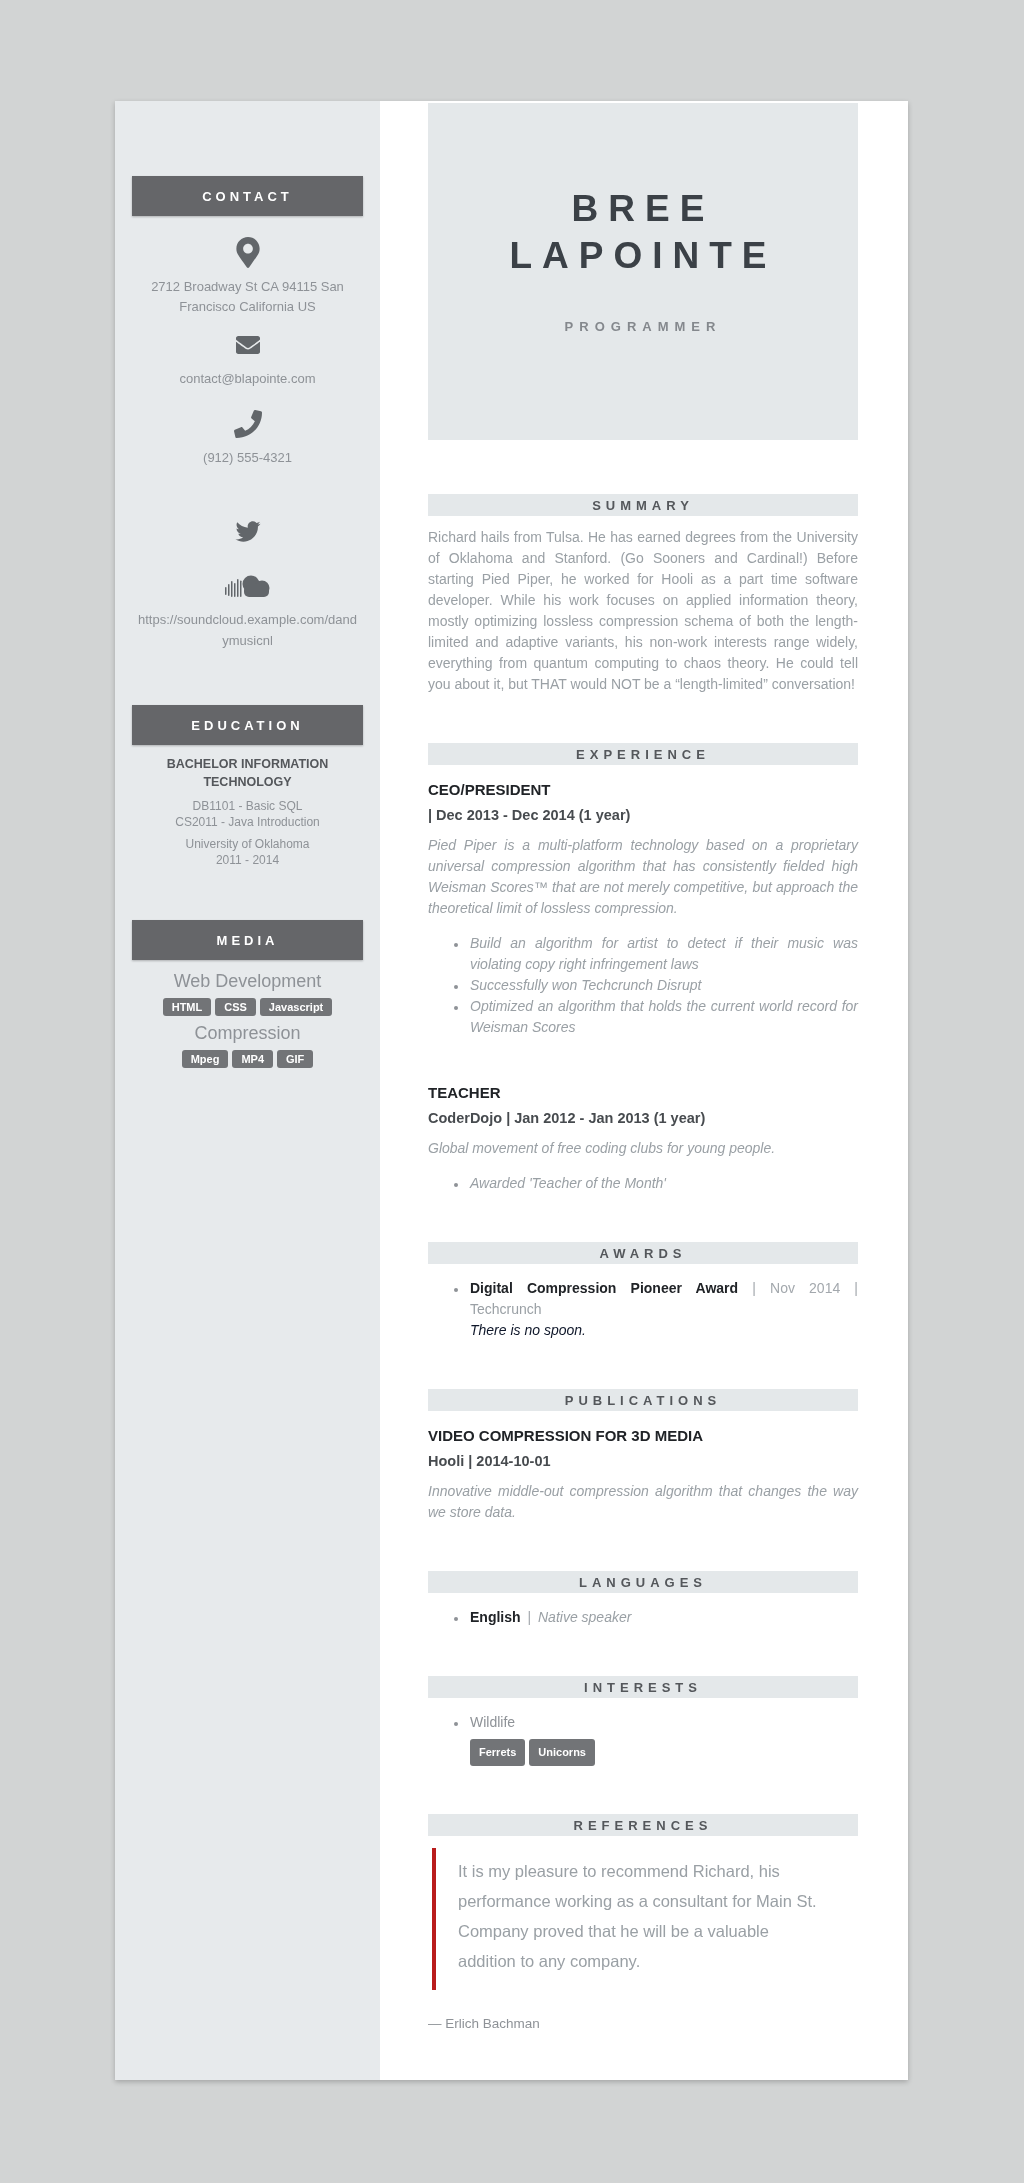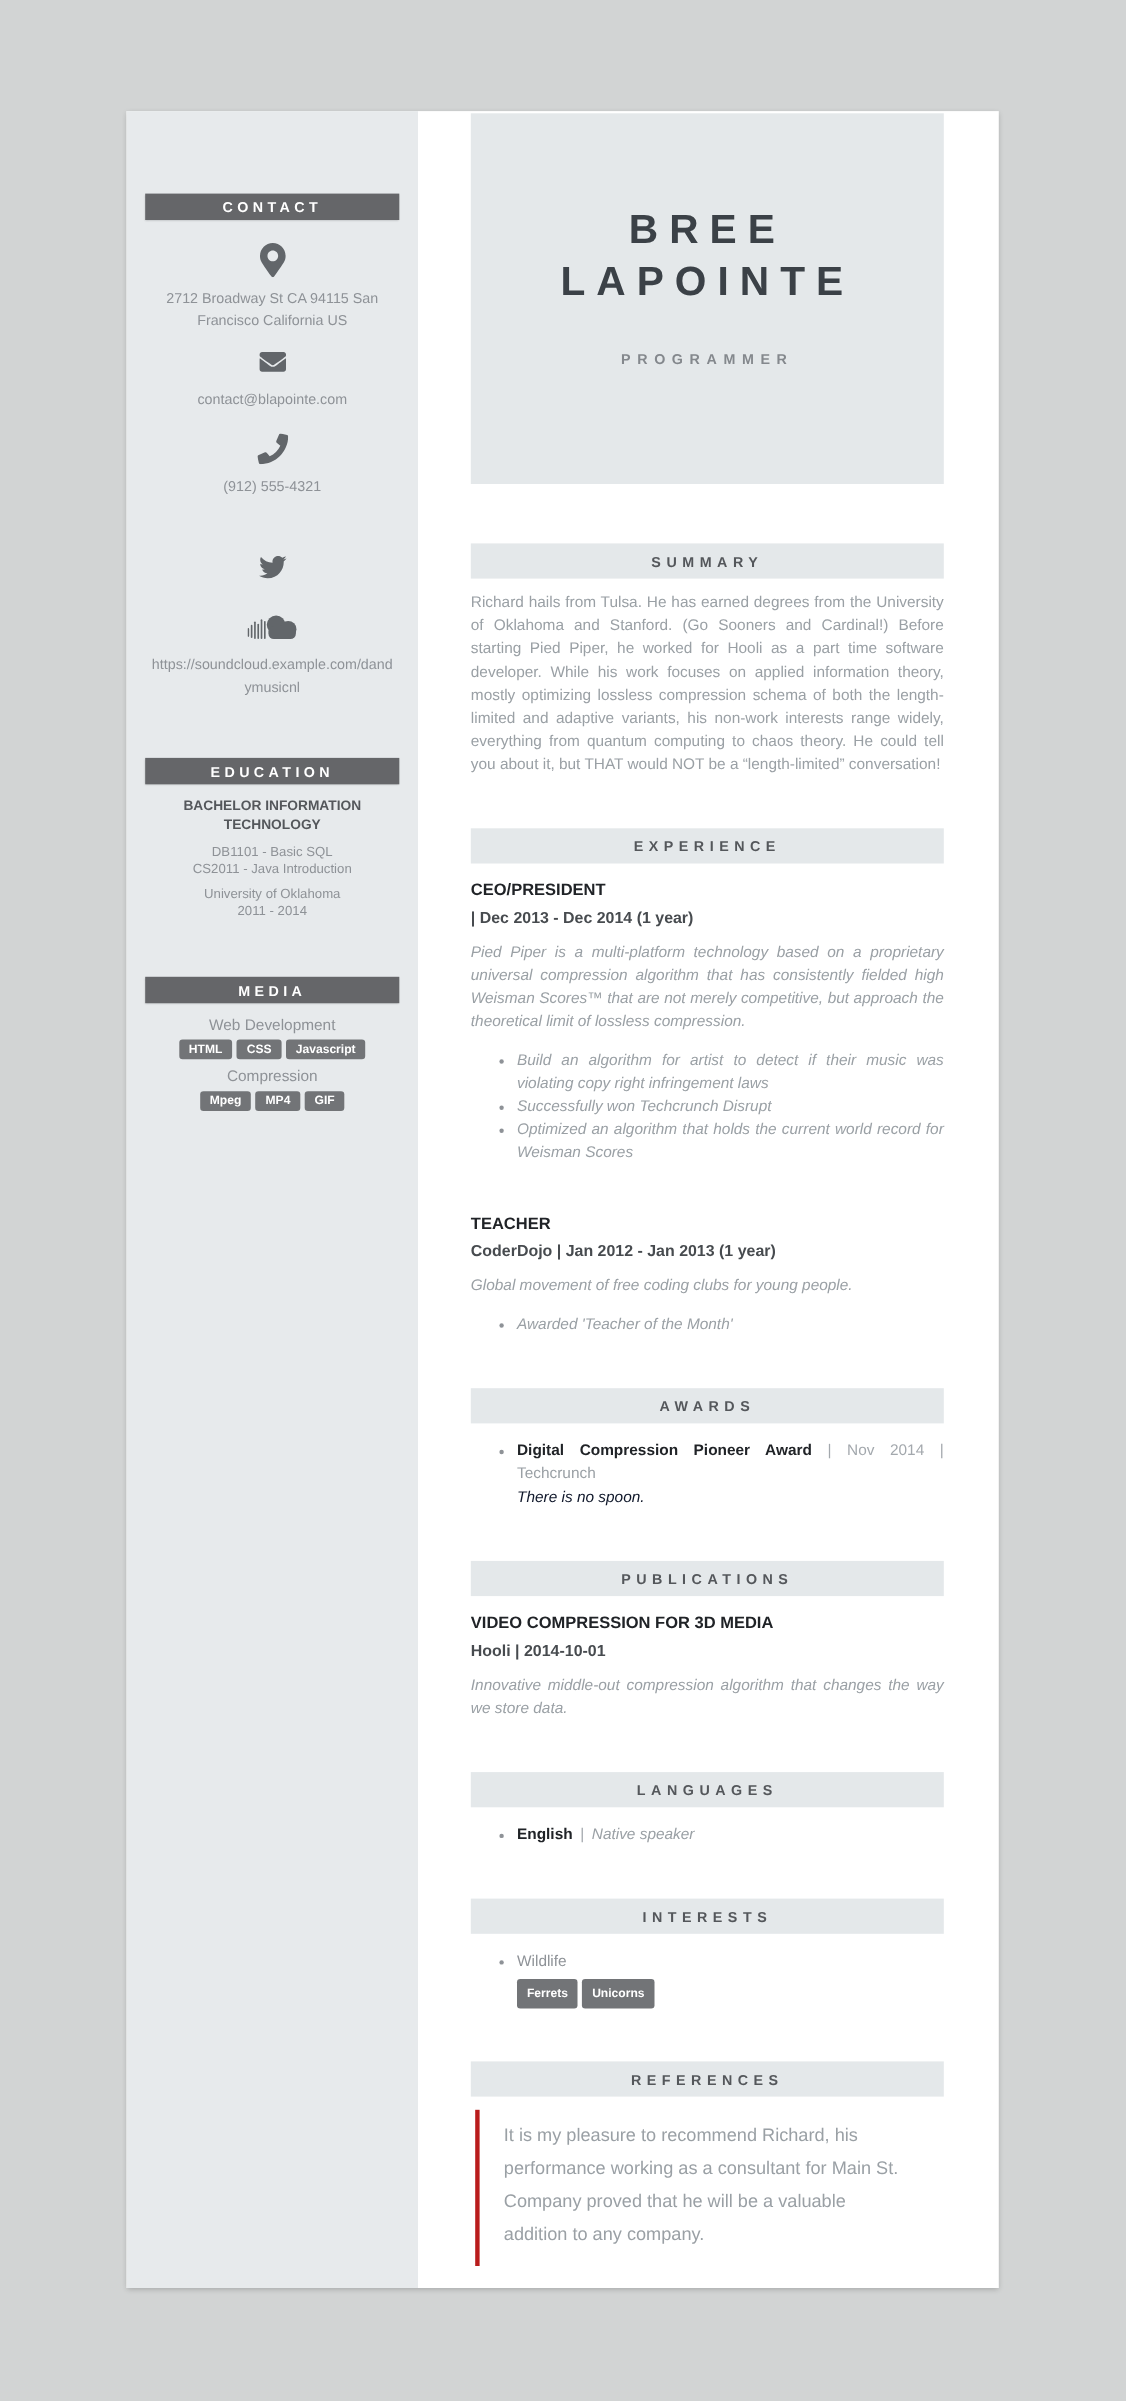--- a/index.html
+++ b/index.html
@@ -21,21 +21,21 @@
 
   
   .sidebar {
     width: 265px; min-width: 265px;
     background: #e7eaec;
     text-align: center;
     color: #8e9297;
     font-size: 13px;
   }
   .side-title {
-    margin: 0 17px; height: 24px;
+    margin: 0 17px; height: 40px;
     background: #656669; color: #ffffff;
     font-weight: bold; font-size: 13px; letter-spacing: 4px;
     display: flex; align-items: center; justify-content: center;
     box-shadow: 0 1px 2px rgba(0,0,0,0.25);
   }
   .side-title.first { margin-top: 75px; }
   .cicon { display: block; margin: 0 auto; }
   .cicon svg { display: block; margin: 0 auto; }
   .icon-pin { margin-top: 21px; }
   .icon-mail { margin-top: 17px; }
@@ -52,21 +52,21 @@
   .edu-title { margin-top: 54px; }
   .edu-degree {
     margin: 10px auto 0; width: 215px;
     font-weight: bold; font-size: 12.5px; line-height: 18px;
     color: #54575b;
   }
   .edu-courses { margin-top: 7px; font-size: 12px; line-height: 16px; }
   .edu-inst { margin-top: 6px; font-size: 12px; line-height: 16px; }
 
   .skills-title { margin-top: 52px; }
-  .skill-name { margin-top: 11px; font-size: 14px; color: #8e9297; }
+  .skill-name { margin-top: 11px; font-size: 18px; color: #8e9297; }
   .skill-name.later { margin-top: 7px; }
   .tag-row { margin-top: 6px; }
   .tag {
     display: inline-block;
     background: #727477; color: #ffffff;
     font-size: 11px; font-weight: bold;
     padding: 3px 9px; border-radius: 3px;
     margin: 0 2px;
   }
 
@@ -85,21 +85,21 @@
   }
   .hero .role {
     margin-top: 40px;
     font-size: 13px; letter-spacing: 6px;
     color: #84888d; font-weight: bold;
   }
 
   .sec { margin-top: 46px; }
   .sec.summary { margin-top: 54px; }
   .sec-bar {
-    height: 32px; background: #e4e8ea;
+    height: 22px; background: #e4e8ea;
     display: flex; align-items: center; justify-content: center;
     font-size: 13px; font-weight: bold; letter-spacing: 5px;
     color: #54575b;
     margin-top: 48px;
   }
   .body-text {
     margin: 11px 0 0;
     font-size: 14px; line-height: 21px;
     color: #9aa0a5; text-align: justify;
   }

